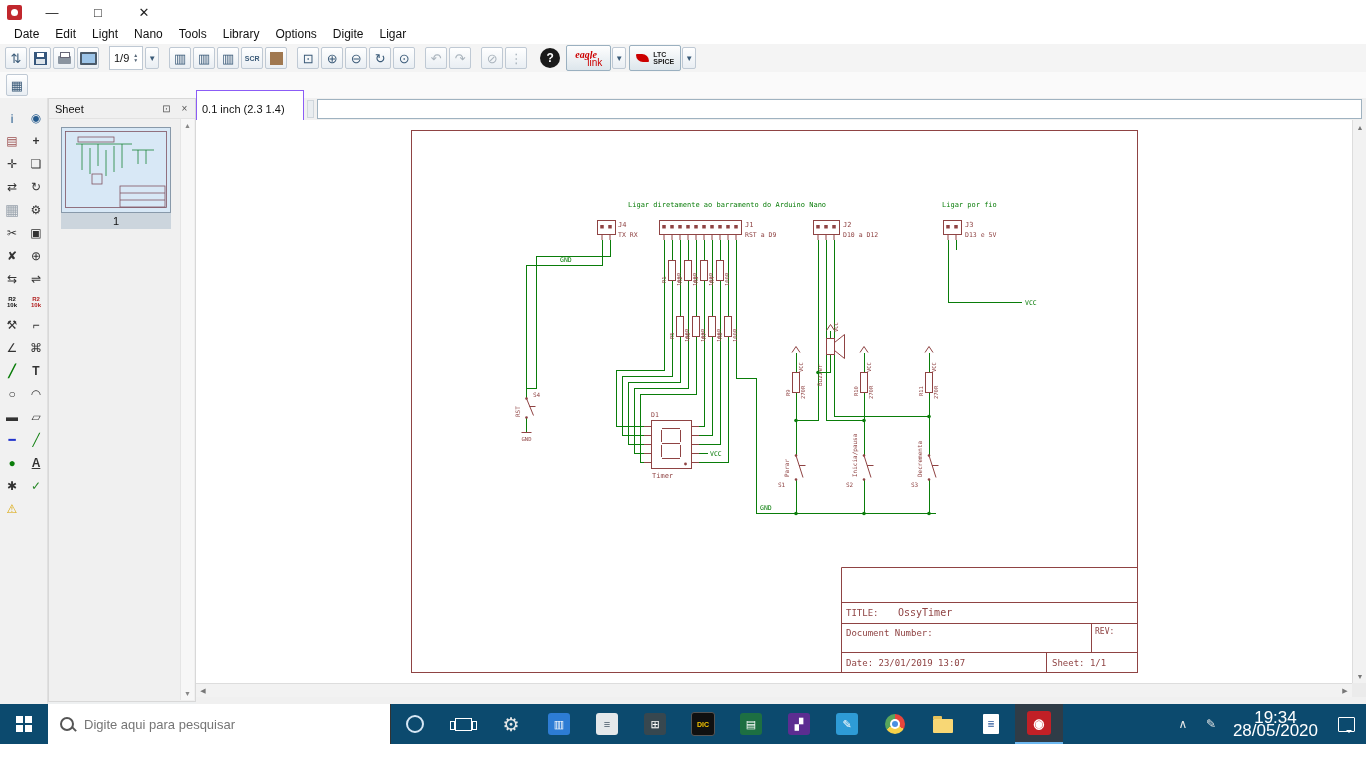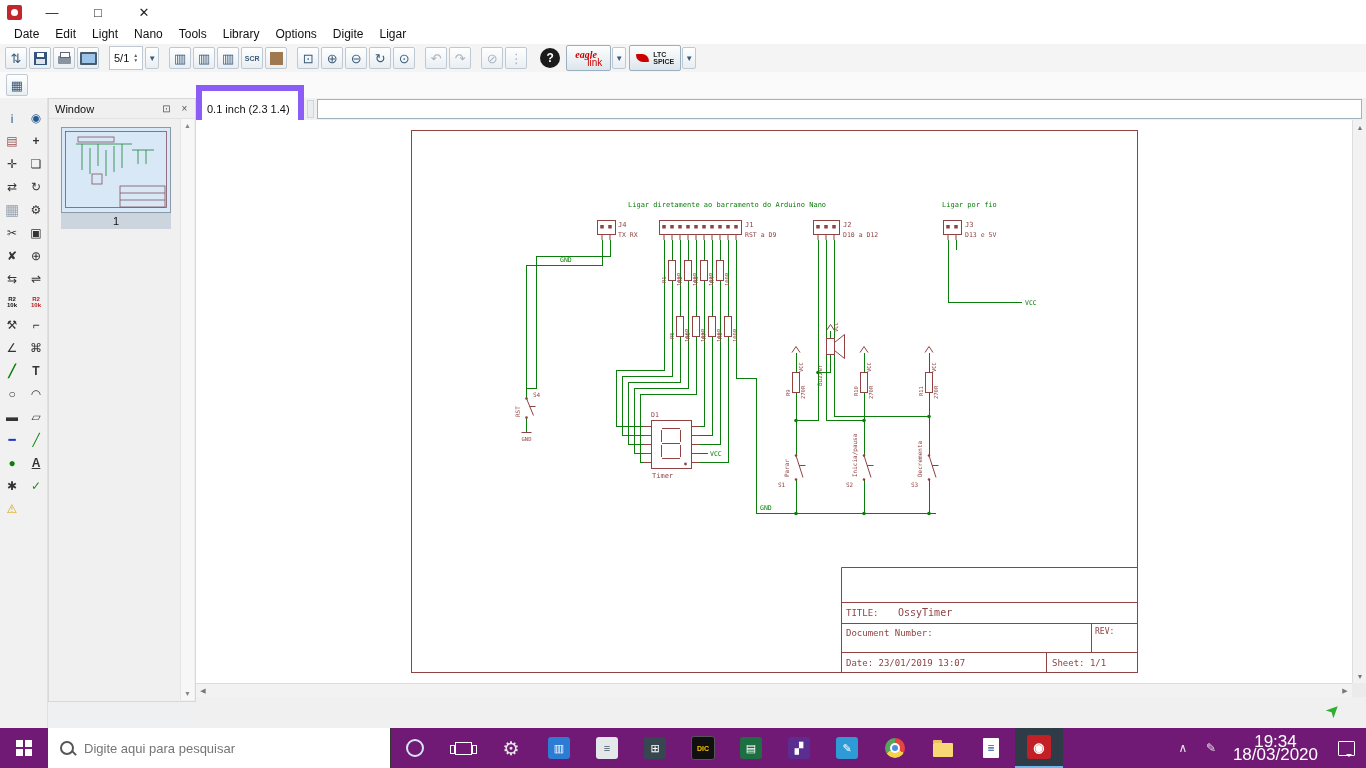--- a/index.html
+++ b/index.html
@@ -68,21 +68,21 @@
   .shbtn{width:15px;height:15px;display:flex;align-items:center;justify-content:center;font-size:10px;color:#555;margin-right:3px}
   .thumb{position:absolute;left:12px;top:28px;width:110px;height:86px;border:1px solid #8899aa;background:#fff;box-sizing:border-box}
   .thumb svg{display:block}
   .thumb-label{position:absolute;left:12px;top:114px;width:110px;height:16px;background:#ccd5dd;display:flex;
         align-items:center;justify-content:center;font-size:11px}
   .sheets-scroll{position:absolute;right:1px;top:20px;bottom:1px;width:13px;background:#f7f7f7;border-left:1px solid #e5e5e5}
   .sarr{position:absolute;left:0;width:13px;height:13px;font-size:7px;color:#888;display:flex;align-items:center;justify-content:center}
 
   .workarea{position:absolute;left:196px;top:0;width:1170px;height:630px}
   .cmdrow{position:absolute;top:0;left:0;right:0;height:22px;background:#f0f0f0;display:flex;align-items:center}
-  .coords{width:108px;height:18px;background:#fff;border:6px solid #8b5cf6;font-size:11px;display:flex;align-items:center;
+  .coords{width:108px;height:18px;background:#fff;border:1px solid #8b5cf6;font-size:11px;display:flex;align-items:center;
         padding:18px 5px;box-sizing:border-box}
   .grip{width:7px;height:18px;border:1px solid #cfd6dc;background:#e9edf0;margin:0 3px;box-sizing:border-box}
   .cmdinput{flex:1;height:18px;border:1px solid #9fb2c0;font-size:12px;padding:0 4px;margin-right:4px;outline:none;
         font-family:"Liberation Sans",sans-serif}
   .canvas{position:absolute;left:0;top:22px;width:1156px;height:563px;background:#fff;overflow:hidden}
   .vscroll{position:absolute;left:1156px;top:22px;width:14px;height:563px;background:#f2f2f2;border-left:1px solid #ddd;box-sizing:border-box}
   .hscroll{position:absolute;left:0;top:585px;width:1156px;height:14px;background:#f2f2f2;border-top:1px solid #ddd;box-sizing:border-box}
   .scorner{position:absolute;left:1156px;top:585px;width:14px;height:14px;background:#ebebeb}
   .sarrow{position:absolute;font-size:7px;color:#777;width:14px;height:14px;display:flex;align-items:center;justify-content:center}
   .bottomstrip{position:absolute;left:0;top:599px;width:1170px;height:31px;background:#f0f0f0}
@@ -92,21 +92,21 @@
   .canvas svg .net{stroke:#0a7d0a;fill:none;stroke-width:1;shape-rendering:crispEdges}
   .canvas svg .part{stroke:#8f4343;fill:none;stroke-width:1}
   .canvas svg .rres{fill:#fff;stroke:#8f4343;shape-rendering:crispEdges}
   .canvas svg .pad{fill:#8f4343;stroke:none}
   .canvas svg .junc{fill:#0a7d0a;stroke:none}
   .canvas svg text{font-family:"DejaVu Sans Mono",monospace}
   .canvas svg .ptxt{fill:#8f4343;stroke:none}
   .canvas svg .ntxt{fill:#0a7d0a;stroke:none}
 
   
-  .taskbar{position:absolute;left:0;top:728px;width:1366px;height:40px;background:#701a75;display:flex;align-items:stretch;color:#fff}
+  .taskbar{position:absolute;left:0;top:704px;width:1366px;height:40px;background:#0c4a6e;display:flex;align-items:stretch;color:#fff}
   .tb-item{width:48px;display:flex;align-items:center;justify-content:center;flex:0 0 auto}
   .tb-item.active{background:#2f3c47;border-bottom:2px solid #6cb8f0;box-sizing:border-box}
   .winlogo{display:grid;grid-template-columns:7px 7px;gap:2px}
   .winlogo i{width:7px;height:7px;background:#fff;display:block}
   .search{width:330px;background:#fff;color:#555;display:flex;align-items:center;gap:8px;padding-left:12px;flex:0 0 auto;border-right:1px solid #333}
   .search-input{border:none;outline:none;font-size:13px;width:260px;color:#444;font-family:"Liberation Sans",sans-serif}
   .mag{width:10px;height:10px;border:2px solid #555;border-radius:50%;position:relative;flex:0 0 auto}
   .mag::after{content:"";position:absolute;left:9px;top:9px;width:6px;height:2px;background:#555;transform:rotate(45deg)}
   .ring{width:14px;height:14px;border:2px solid #d7e7f5;border-radius:50%}
   .tv{width:15px;height:11px;border:1px solid #fff;position:relative}
@@ -161,21 +161,21 @@
       <span class="icon-floppy"></span>
     </span>
   <span class="tbtn">
       <span class="icon-printer"></span>
     </span>
   <span class="tbtn">
       <span class="icon-monitor"></span>
     </span>
   <span class="tsep"></span>
   <span class="sheetsel">
-    <span>5/1</span>
+    <span>1/9</span>
     <span class="spin">
         <span>▲</span>
         <span>▼</span>
       </span>
   </span>
   <span class="tbtn ddbtn">▼</span>
   <span class="tsep"></span>
   <span class="tbtn">
       <span>▥</span>
     </span>
@@ -285,21 +285,21 @@
     <span class="ptool c-green">╱</span>
     <span class="ptool c-green">●</span>
     <span class="ptool ulabel">A</span>
     <span class="ptool">✱</span>
     <span class="ptool c-erc">✓</span>
     <span class="ptool c-warn">⚠</span>
   </div>
 
   <div class="sheets">
     <div class="sheets-header">
-      <span>Window</span>
+      <span>Sheet</span>
       <span class="sp"></span>
       <span class="shbtn">
           <span>⊡</span>
         </span>
       <span class="shbtn">
           <span>×</span>
         </span>
     </div>
     <div class="thumb">
       <svg width="108" height="84" viewBox="0 0 108 84">
@@ -601,19 +601,19 @@
     </div>
   <div class="tb-item active">
       <span class="eagleicon">◉</span>
     </div>
 
   <div class="tray">
     <span class="tray-btn"><span>∧</span></span>
     <span class="tray-btn"><span>✎</span></span>
     <div class="clock">
       <div>19:34</div>
-      <div>18/03/2020</div>
+      <div>28/05/2020</div>
     </div>
     <span class="notif-item">
         <span class="notifbox"></span>
       </span>
   </div>
 </div>
 
 </body></html>

